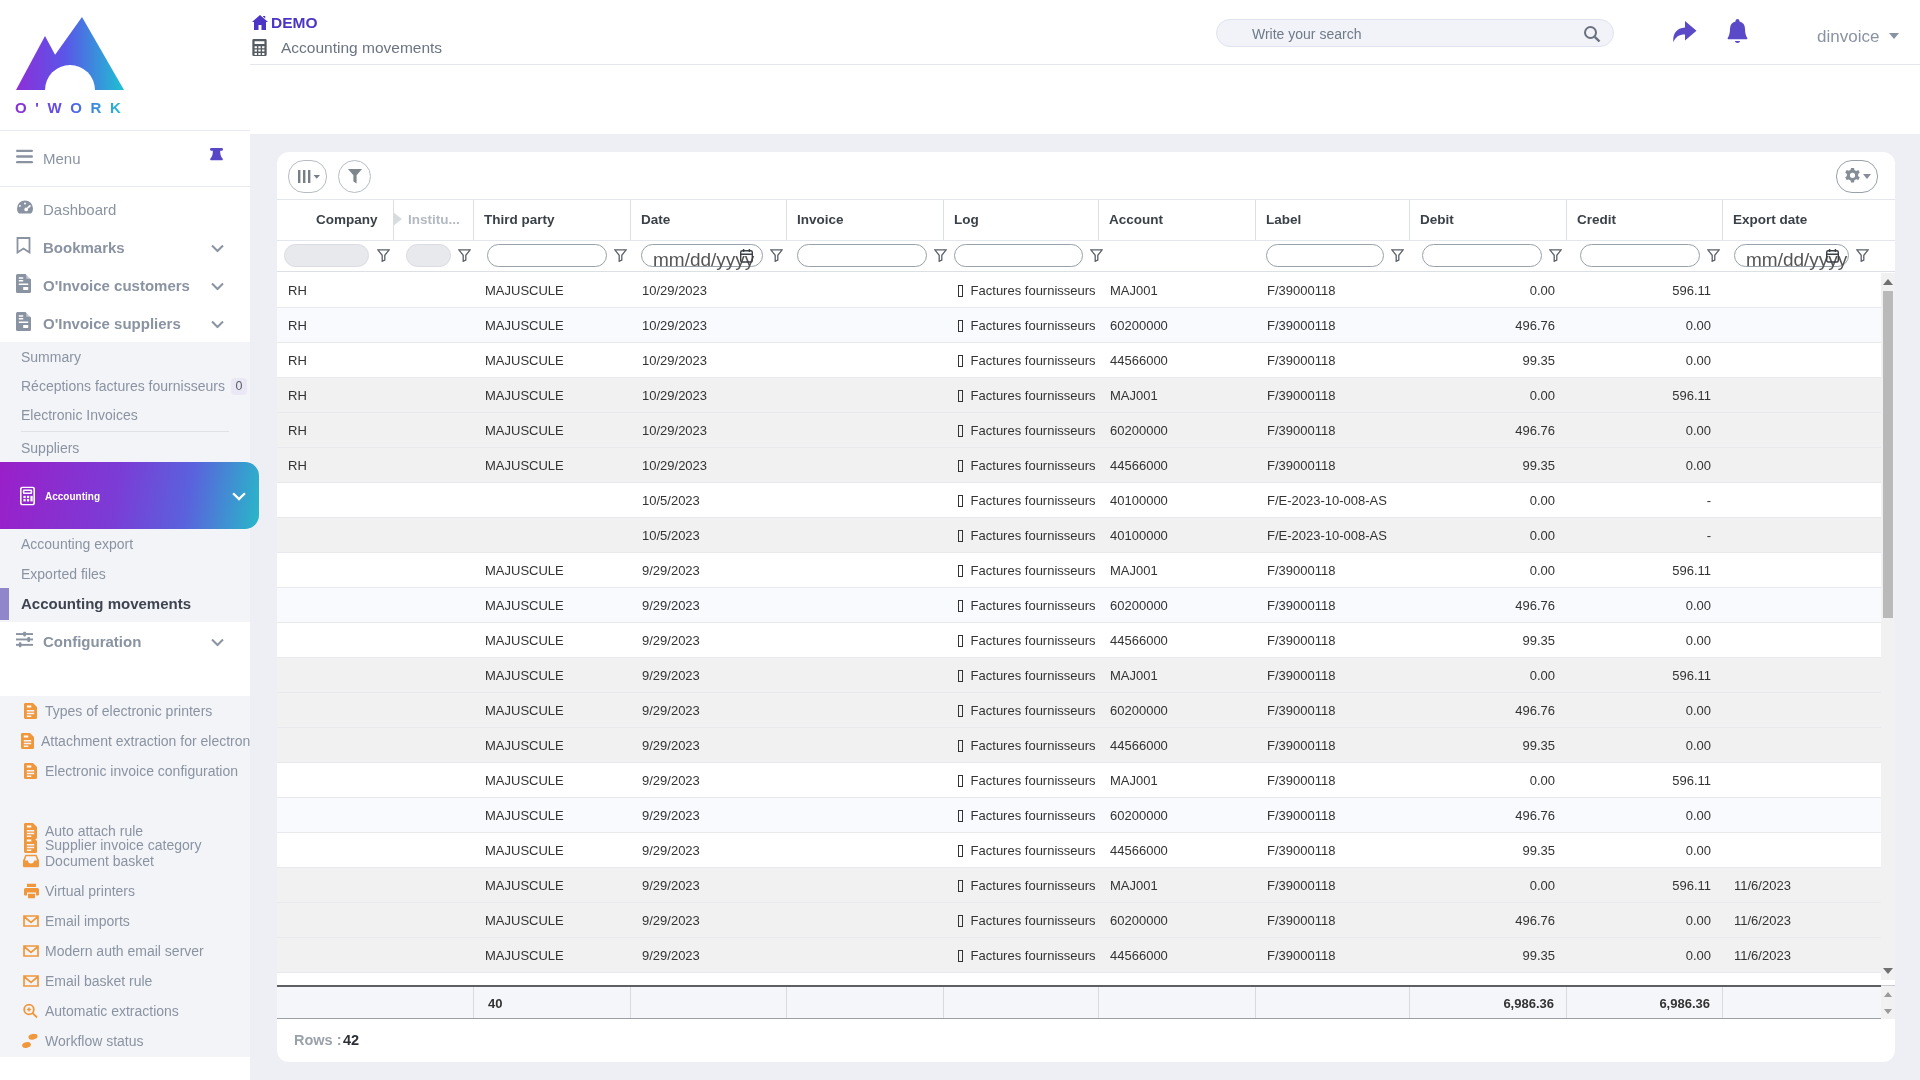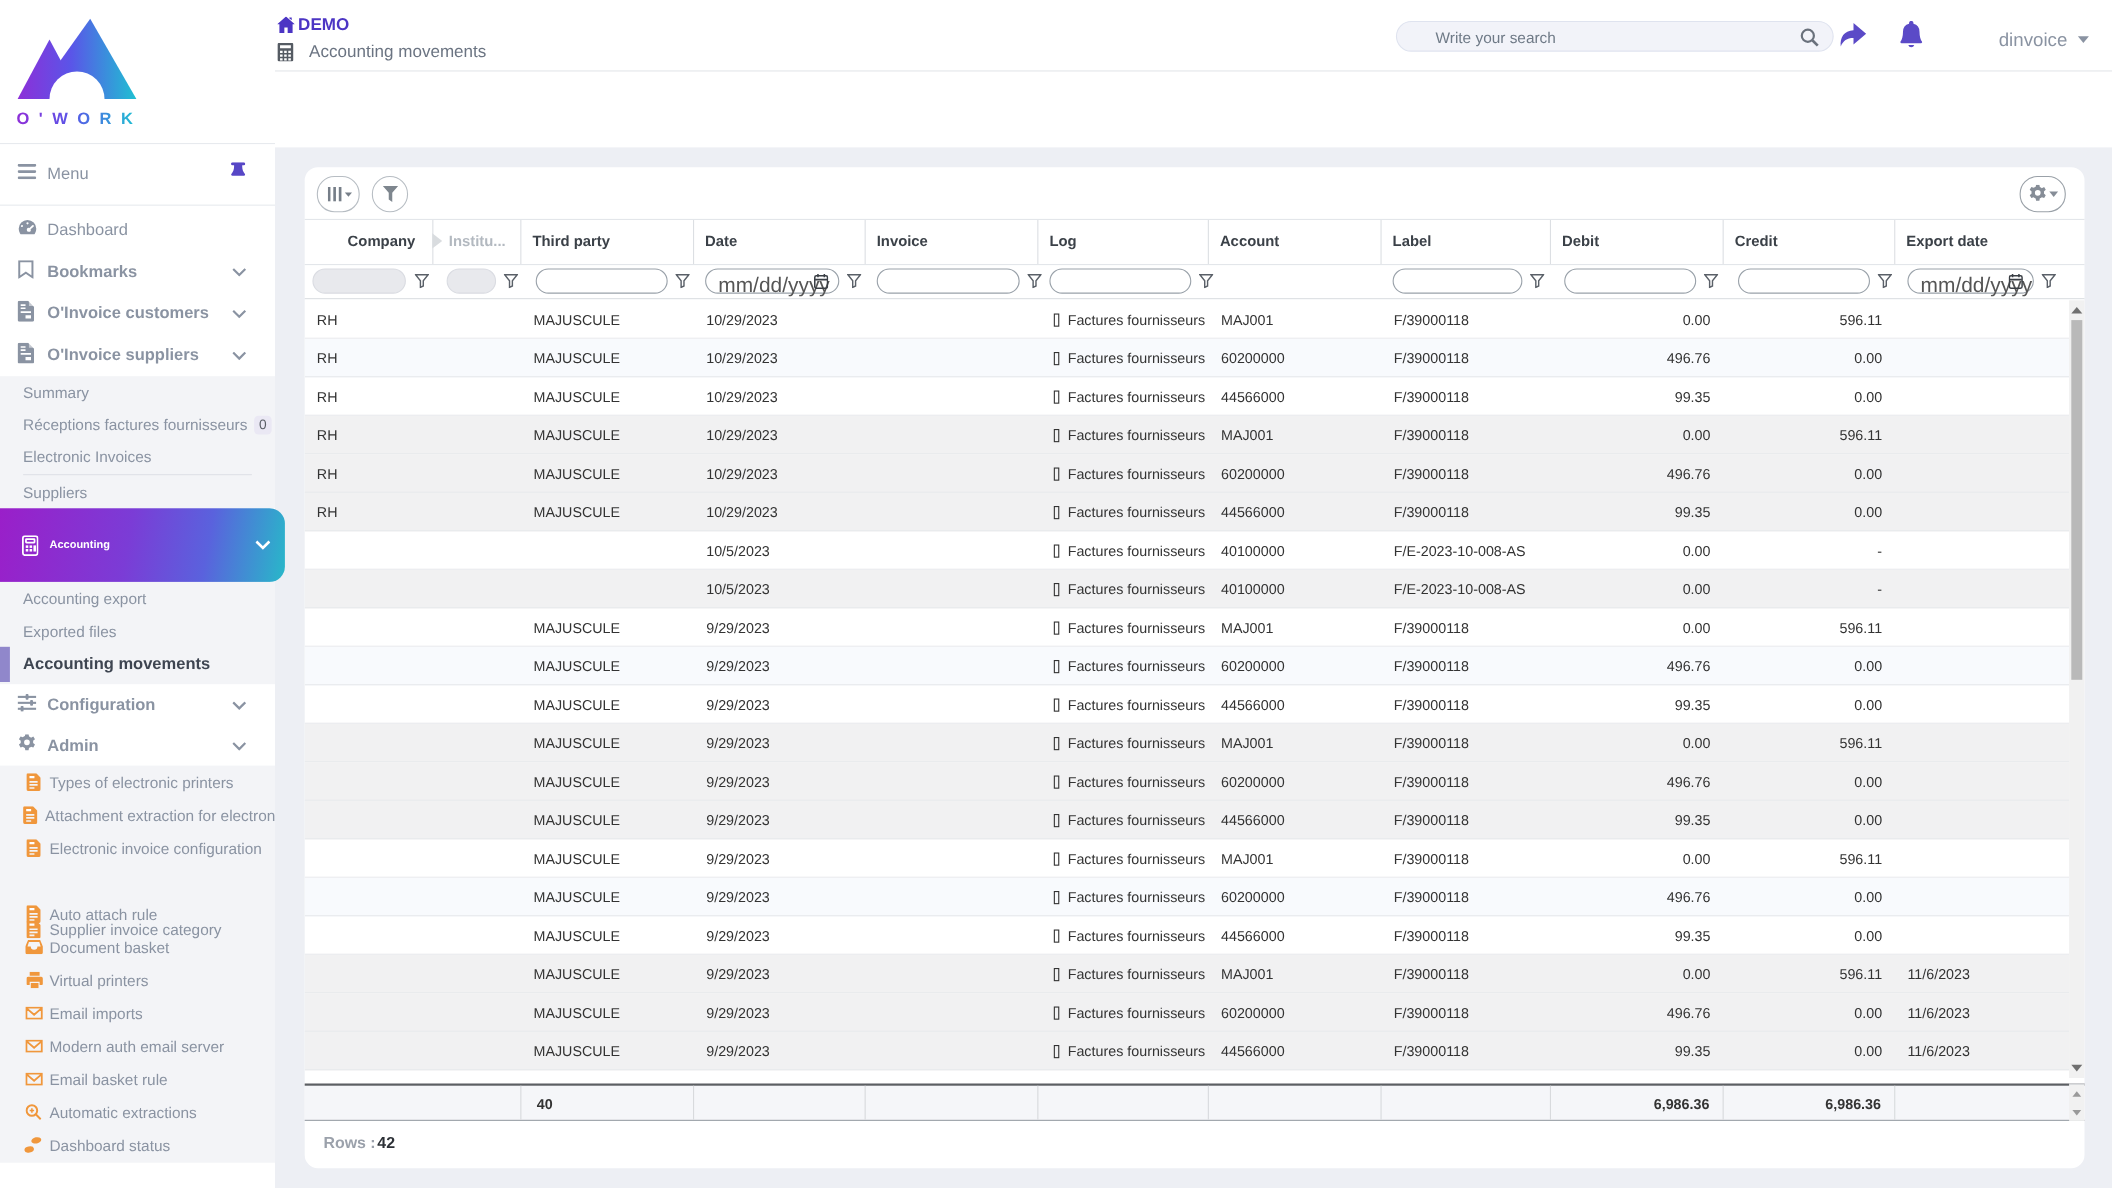--- a/index.html
+++ b/index.html
@@ -20,21 +20,21 @@
 .graypanel { position:absolute; left:0; width:250px; background:#f3f4f7; }
 .sub-item { position:absolute; left:21px; font-size:14px; color:#8a93a2; white-space:nowrap; }
 .asub { position:absolute; left:0; width:250px; overflow:hidden; font-size:14px; color:#8a93a2; }
 .asub span { position:absolute; left:45px; top:50%; transform:translateY(-50%); white-space:nowrap; }
 
 
 #hdr-home { left:252px; top:15px; }
 #hdr-demo { left:271px; top:14px; font-size:15.5px; font-weight:bold; color:#4c35c4; }
 #hdr-calc { left:252px; top:39px; }
 #hdr-bread { left:281px; top:39px; font-size:15.5px; color:#6b7482; }
-#searchpill { left:1269px; top:19px; width:398px; height:28px; background:#f2f3f9; border:1px solid #dfe3ef; border-radius:14px; }
+#searchpill { left:1216px; top:19px; width:398px; height:28px; background:#f2f3f9; border:1px solid #dfe3ef; border-radius:14px; }
 #searchpill .phd { position:absolute; left:35px; top:6px; font-size:14px; color:#6f7a87; }
 #srch-ico { position:absolute; right:12px; top:5px; }
 #share-ico { left:1672px; top:20px; }
 #bell-ico { left:1726px; top:19px; }
 #username { left:1817px; top:27px; font-size:17px; color:#8a93a2; }
 #usercaret { left:1889px; top:33px; width:0; height:0; border-left:5px solid transparent; border-right:5px solid transparent; border-top:6px solid #8a93a2; }
 
 
 #card { left:277px; top:152px; width:1618px; height:910px; background:#fff; border-radius:12px; }
 .circbtn { position:absolute; border:1px solid #b7bdc3; top:8px; }
@@ -184,29 +184,20 @@
             <rect x="7.3" y="0" width="2.6" height="5.1" rx="0.8"></rect>
             <rect x="11.4" y="5.4" width="2.6" height="5.1" rx="0.8"></rect>
             <rect x="2.8" y="10.8" width="2.6" height="5.1" rx="0.8"></rect>
           </g>
         </svg></span>
     <span class="sb-label">Configuration</span>
     <span class="chev"><svg width="13" height="8" viewBox="0 0 13 8">
           <path fill="none" stroke="#8a93a2" stroke-width="2" d="M1 1 l5.5 5.5 L12 1"></path>
         </svg></span>
   </div>
-  <div class="sb-item" style="top:660px;height:36px;font-weight:bold;">
-    <span class="sb-ico"><svg width="17" height="17" viewBox="0 0 17 17">
-          <path fill="#8a93a2" d="M7 0 h3 l0.4 2.1 a6.5 6.5 0 0 1 1.8 1 L14.3 2 l1.5 2.6 l-1.7 1.4 a6.5 6.5 0 0 1 0 2 l1.7 1.4 L14.3 12 l-2.1 -0.7 a6.5 6.5 0 0 1 -1.8 1 L10 14.5 H7 l-0.4 -2.1 a6.5 6.5 0 0 1 -1.8 -1 L2.7 12 L1.2 9.4 l1.7 -1.4 a6.5 6.5 0 0 1 0 -2 L1.2 4.6 L2.7 2 l2.1 0.7 a6.5 6.5 0 0 1 1.8 -1 Z M8.5 4.7 a2.6 2.6 0 1 0 0 5.2 a2.6 2.6 0 0 0 0 -5.2 Z"></path>
-        </svg></span>
-    <span class="sb-label">Admin</span>
-    <span class="chev"><svg width="13" height="8" viewBox="0 0 13 8">
-          <path fill="none" stroke="#8a93a2" stroke-width="2" d="M1 1 l5.5 5.5 L12 1"></path>
-        </svg></span>
-  </div>
   <div class="graypanel" id="adminpanel" style="top:696px;height:361px;">
       <div class="asub" style="top:0px;height:30px;">
         <i style="position:absolute;left:24px;top:50%;transform:translateY(-50%);line-height:0;"><svg width="13" height="16" viewBox="0 0 13 16">
             <path fill="#f0973c" d="M1 0 h8 l4 4 v10.5 a1.5 1.5 0 0 1 -1.5 1.5 h-10 A1.5 1.5 0 0 1 0 14.5 V1.5 A1.5 1.5 0 0 1 1 0 Z M2.8 7 h7.4 v1.5 H2.8 Z M2.8 9.8 h7.4 v1.5 H2.8 Z M2.8 12.6 h4.5 v1.5 H2.8 Z" fill-rule="evenodd"></path>
             <path fill="#fff" d="M2.8 2.5 h4.5 v2 H2.8 Z"></path>
           </svg></i>
         <span style="left:45px;">Types of electronic printers</span>
       </div>
       <div class="asub" style="top:30px;height:30px;">
         <i style="position:absolute;left:21px;top:50%;transform:translateY(-50%);line-height:0;"><svg width="13" height="16" viewBox="0 0 13 16">
@@ -276,21 +267,21 @@
           </svg></i>
         <span style="left:45px;">Automatic extractions</span>
       </div>
       <div class="asub" style="top:330px;height:30px;">
         <i style="position:absolute;left:22px;top:50%;transform:translateY(-50%);line-height:0;"><svg width="16" height="15" viewBox="0 0 16 15">
             <g fill="#f0973c">
               <ellipse cx="11" cy="3.2" rx="4.6" ry="2.8" transform="rotate(-12 11 3.2)"></ellipse>
               <ellipse cx="4.5" cy="11.5" rx="4.4" ry="2.7" transform="rotate(-12 4.5 11.5)"></ellipse>
             </g>
           </svg></i>
-        <span style="left:45px;">Dashboard status</span>
+        <span style="left:45px;">Workflow status</span>
       </div>
     </div>
 </div>
 
 <div class="abs" id="hdr-home"><svg width="16" height="15" viewBox="0 0 16 15">
       <path fill="#4c35c4" d="M8 0 L16 7 H14 V15 H9.5 V10 h-3 V15 H2 V7 H0 Z M11 1 h2.2 v2.5 L11 1.6 Z"></path>
     </svg></div>
 <div class="abs" id="hdr-demo">DEMO</div>
 <div class="abs" id="hdr-calc"><svg width="15" height="17" viewBox="0 0 16 19">
       <path fill="#555b63" d="M1.5 0 h13 A1.5 1.5 0 0 1 16 1.5 v16 a1.5 1.5 0 0 1 -1.5 1.5 h-13 A1.5 1.5 0 0 1 0 17.5 v-16 A1.5 1.5 0 0 1 1.5 0 Z M2.5 2.5 v3 h11 v-3 Z M2.5 8 v2.2 h2.6 V8 Z M6.7 8 v2.2 h2.6 V8 Z M10.9 8 v2.2 h2.6 V8 Z M2.5 11.8 v2.2 h2.6 v-2.2 Z M6.7 11.8 v2.2 h2.6 v-2.2 Z M10.9 11.8 v2.2 h2.6 v-2.2 Z M2.5 15.6 v2.2 h2.6 v-2.2 Z M6.7 15.6 v2.2 h2.6 v-2.2 Z M10.9 15.6 v2.2 h2.6 v-2.2 Z" fill-rule="evenodd"></path>

